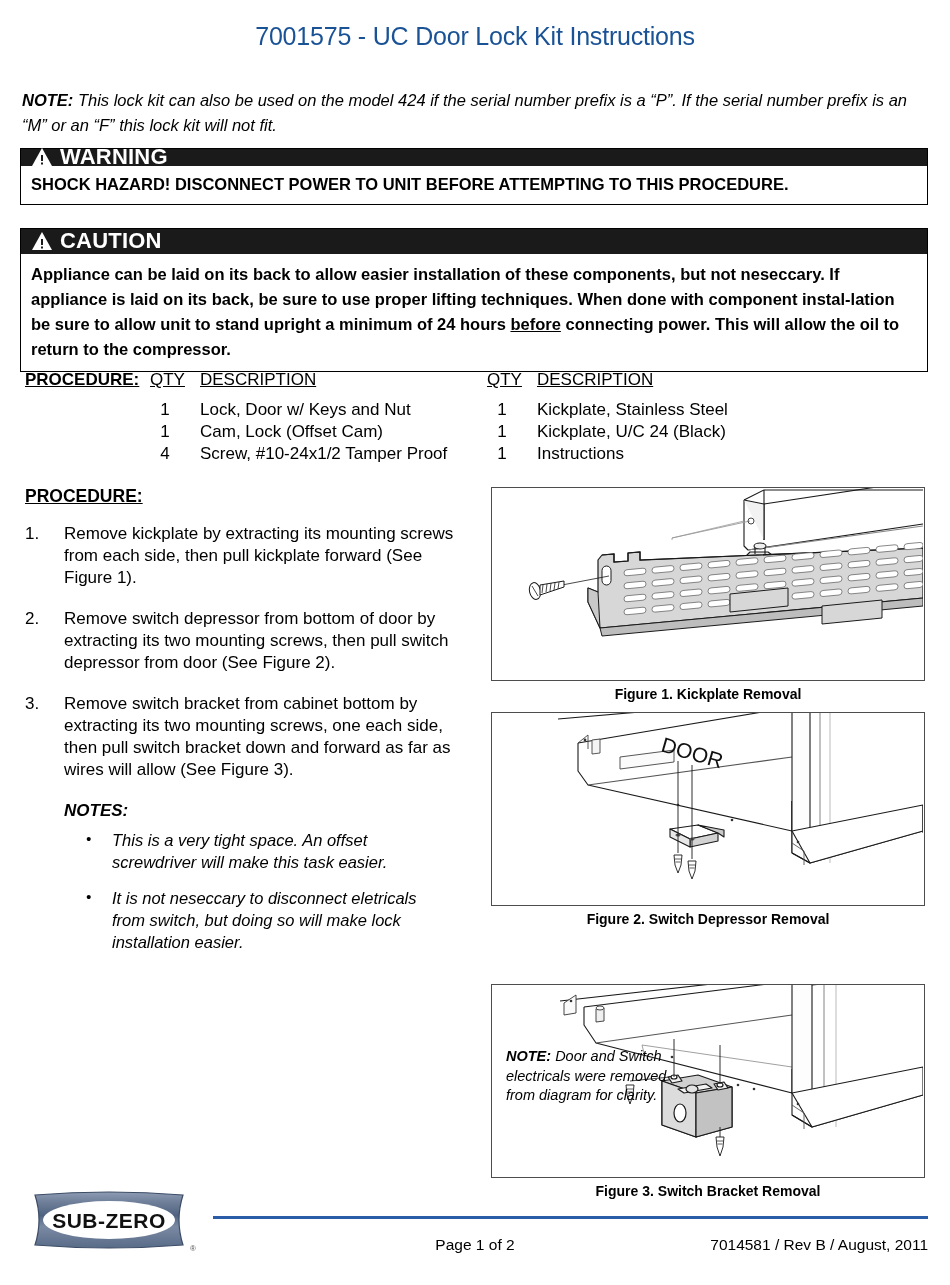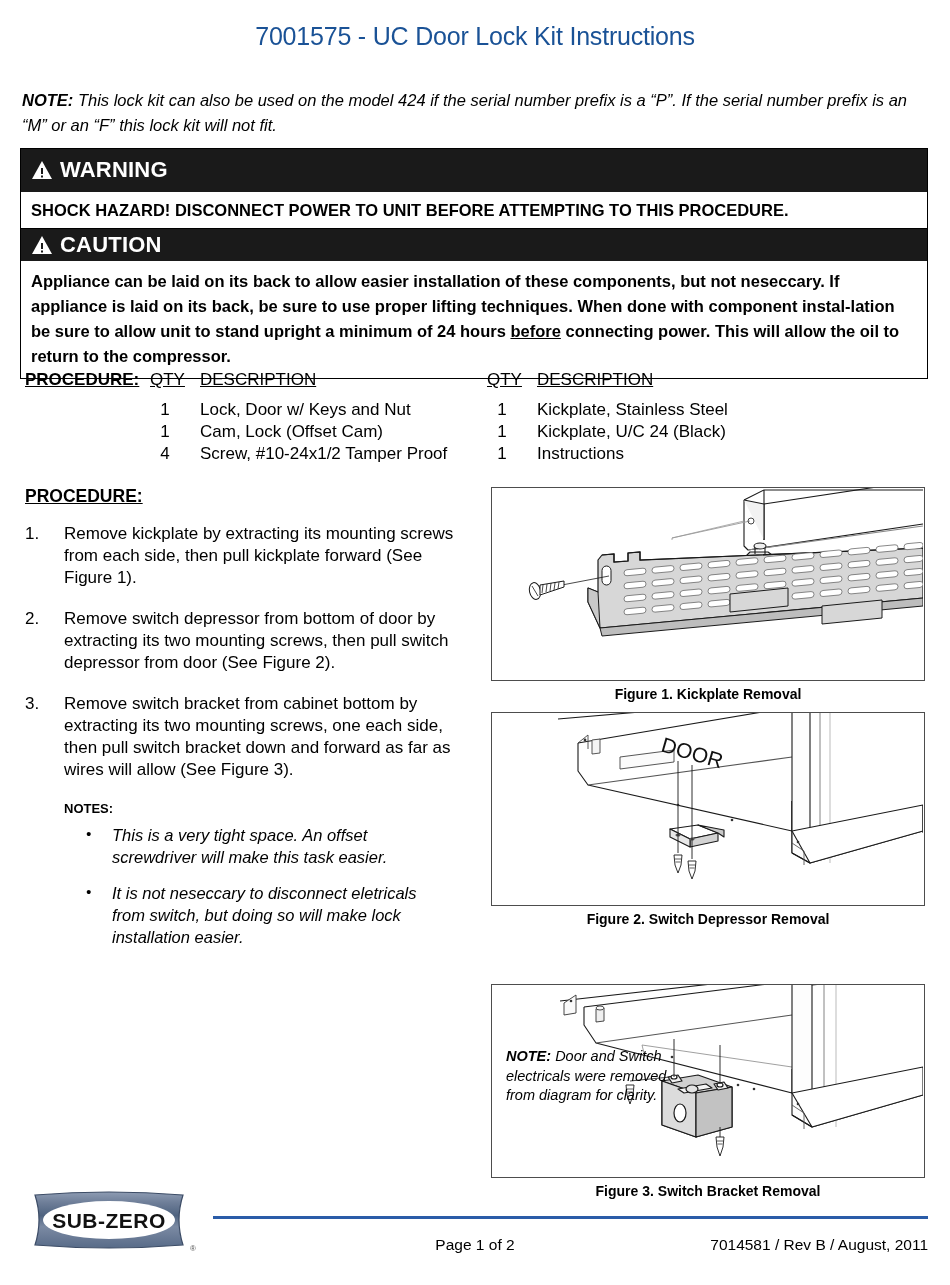--- a/index.html
+++ b/index.html
@@ -79,23 +79,23 @@
     letter-spacing: 0.2px;
   }
   .safety-body {
     padding: 7px 9px 8px 10px;
     font-size: 16.5px;
     font-weight: bold;
     line-height: 22.5px;
     box-sizing: border-box;
   }
   #warning-box { top: 148px; }
-  #warning-box .safety-head { height: 43px; }
+  #warning-box .safety-head { height: 17px; }
   #caution-box { top: 228px; }
-  #caution-box .safety-head { height: 32px; }
+  #caution-box .safety-head { height: 25px; }
   #caution-box .safety-body { line-height: 25px; padding-top: 8px; padding-bottom: 9px;}
   .u { text-decoration: underline; }
 
   
   .contains-wrap {
     position: absolute;
     top: 370px;
     left: 0;
     width: 950px;
     font-size: 17px;
@@ -155,22 +155,23 @@
     font-size: 17px;
     line-height: 22px;
   }
   .step .num {
     position: absolute;
     left: 3px;
     top: 0;
   }
   .notes-head {
     margin: 20px 0 8px 42px;
-    font-size: 13px;
+    font-size: 17px;
     font-weight: bold;
+    font-style: italic;
   }
   .note-item {
     position: relative;
     margin-left: 62px;
     margin-bottom: 14px;
     padding-left: 28px;
     font-size: 16.5px;
     font-style: italic;
     line-height: 22px;
     width: 330px;

